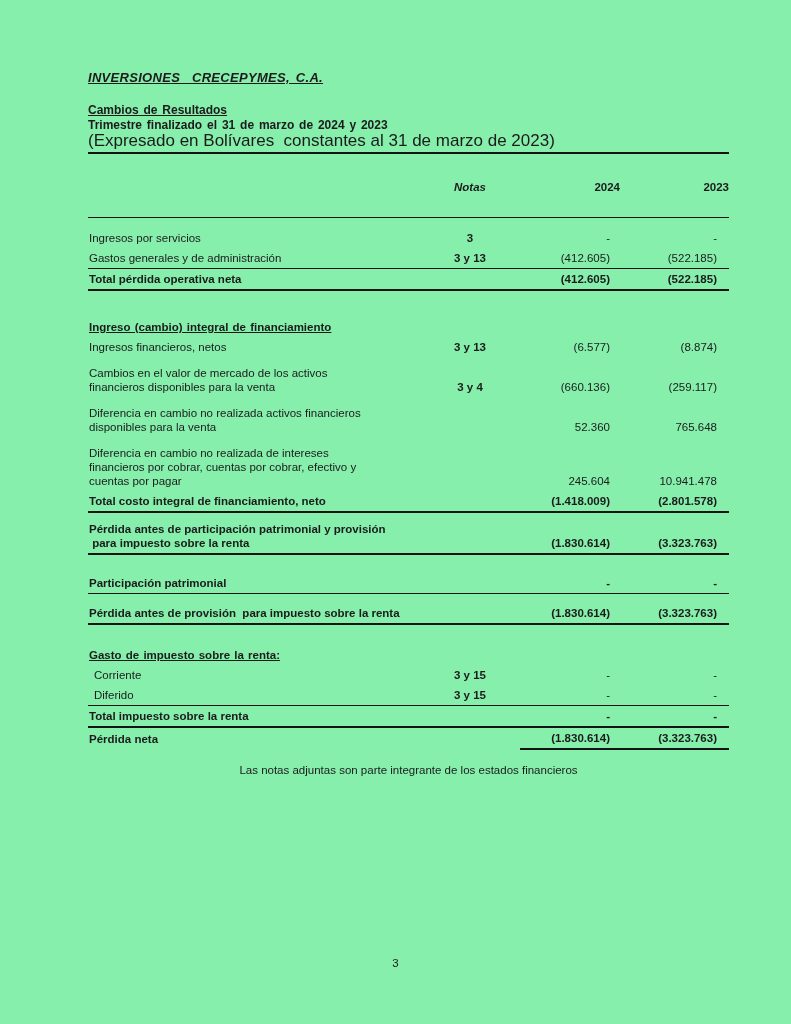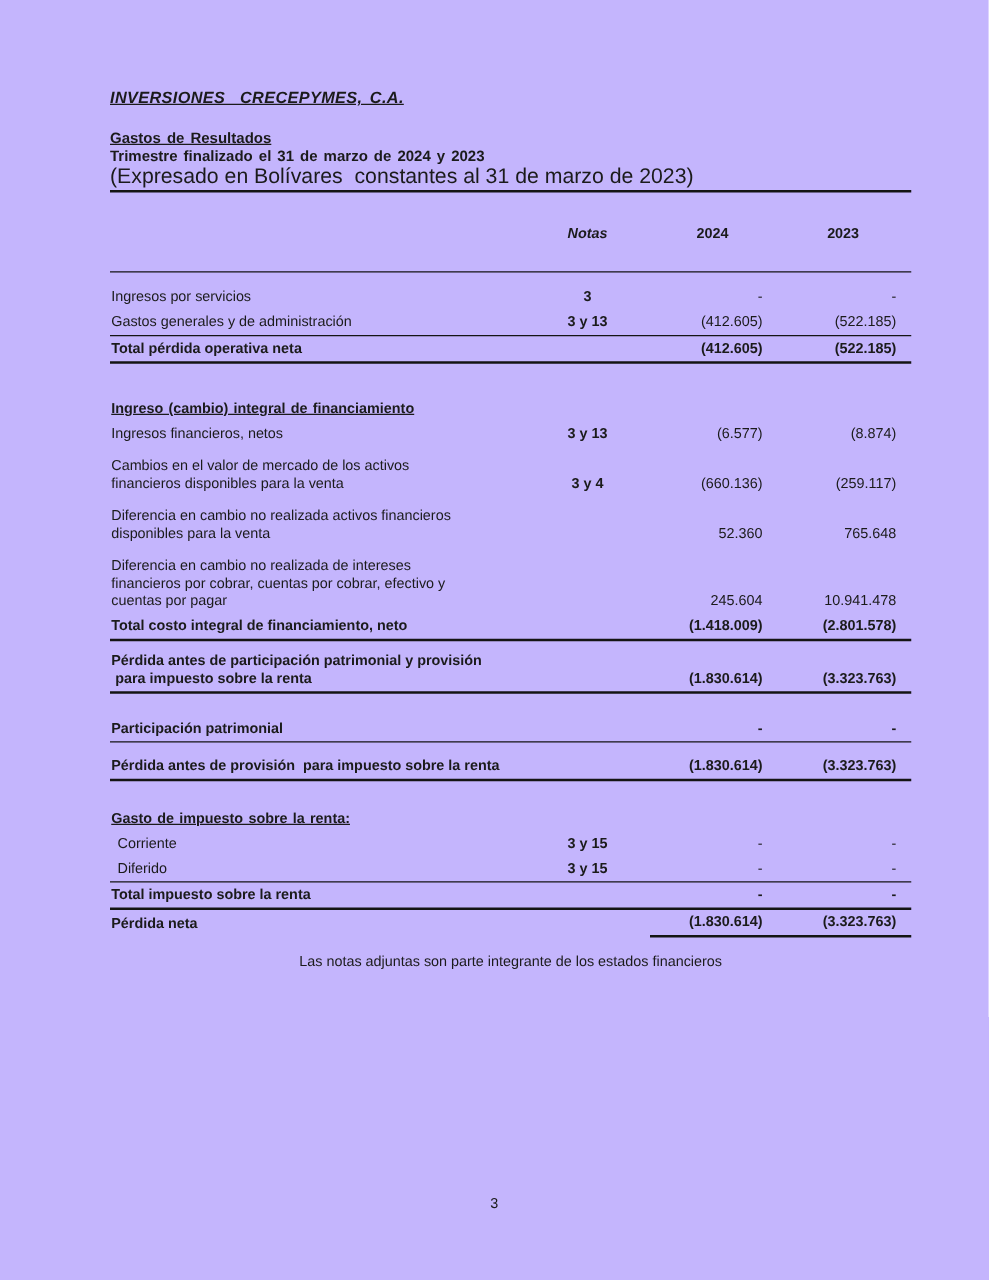--- a/index.html
+++ b/index.html
@@ -1,19 +1,19 @@
 <!DOCTYPE html>
 <html lang="es"><head>
 <meta charset="utf-8">
 <style>
   html,body{margin:0;padding:0;background:#ffffff;}
   .page{
     position:relative;
     width:791px;height:1024px;
-    background:#c4b5fd;
+    background:#86efac;
     overflow:hidden;
     font-family:"Liberation Sans","DejaVu Sans",sans-serif;
     color:#1b1b1b;
   }
   .doc{position:absolute;left:88px;top:71px;width:641px;font-size:11.5px;line-height:14px;}
   .company{
     font-size:13px;font-weight:bold;font-style:italic;
     text-decoration:underline;letter-spacing:.3px;word-spacing:2px;
     white-space:pre-wrap;
   }
@@ -29,21 +29,21 @@
   col.w-2023{width:109px;}
 
   td{vertical-align:bottom;padding:3px 0;font-size:11.5px;line-height:14px;}
   td.c-label{white-space:pre-wrap;padding-left:1px;}
   td.c-notas{text-align:center;font-weight:bold;}
   td.c-2024{text-align:right;padding-right:10px;}
   td.c-2023{text-align:right;padding-right:12px;}
 
   tr.thead td{font-weight:bold;border-bottom:1.5px solid #141414;padding-top:2px;padding-bottom:23px;}
   tr.thead td.c-notas{font-style:italic;}
-  tr.thead td.c-2024,tr.thead td.c-2023{text-align:center;padding-right:0;}
+  tr.thead td.c-2024,tr.thead td.c-2023{text-align:right;padding-right:0;}
 
   tr.first-row td{padding-top:13px;margin-left:34px;}
   tr.gap-top td{padding-top:9px;}
   tr.bold td{font-weight:bold;}
   tr.rule td{border-bottom:1.2px solid #141414;}
   tr.rule-thick td{border-bottom:2.4px solid #141414;}
   tr.rule-num td.c-2024,tr.rule-num td.c-2023{border-bottom:2.4px solid #141414;}
   tr.indent td.c-label{padding-left:6px;}
 
   tr.section td{padding-top:8px;padding-bottom:3px;}
@@ -59,21 +59,21 @@
 </style>
 </head>
 <body>
 
 <div class="page">
   <div class="doc">
 
     <div class="company">INVERSIONES  CRECEPYMES, C.A.</div>
 
     <div class="statement-block">
-      <div class="statement-title">Gastos de Resultados</div>
+      <div class="statement-title">Cambios de Resultados</div>
       <div class="period-line">Trimestre finalizado el 31 de marzo de 2024 y 2023</div>
       <div class="currency-note">(Expresado en Bolívares  constantes al 31 de marzo de 2023)</div>
     </div>
 
     <table class="fin">
       <colgroup>
         <col class="w-label">
           <col class="w-notas">
           <col class="w-2024">
           <col class="w-2023">

